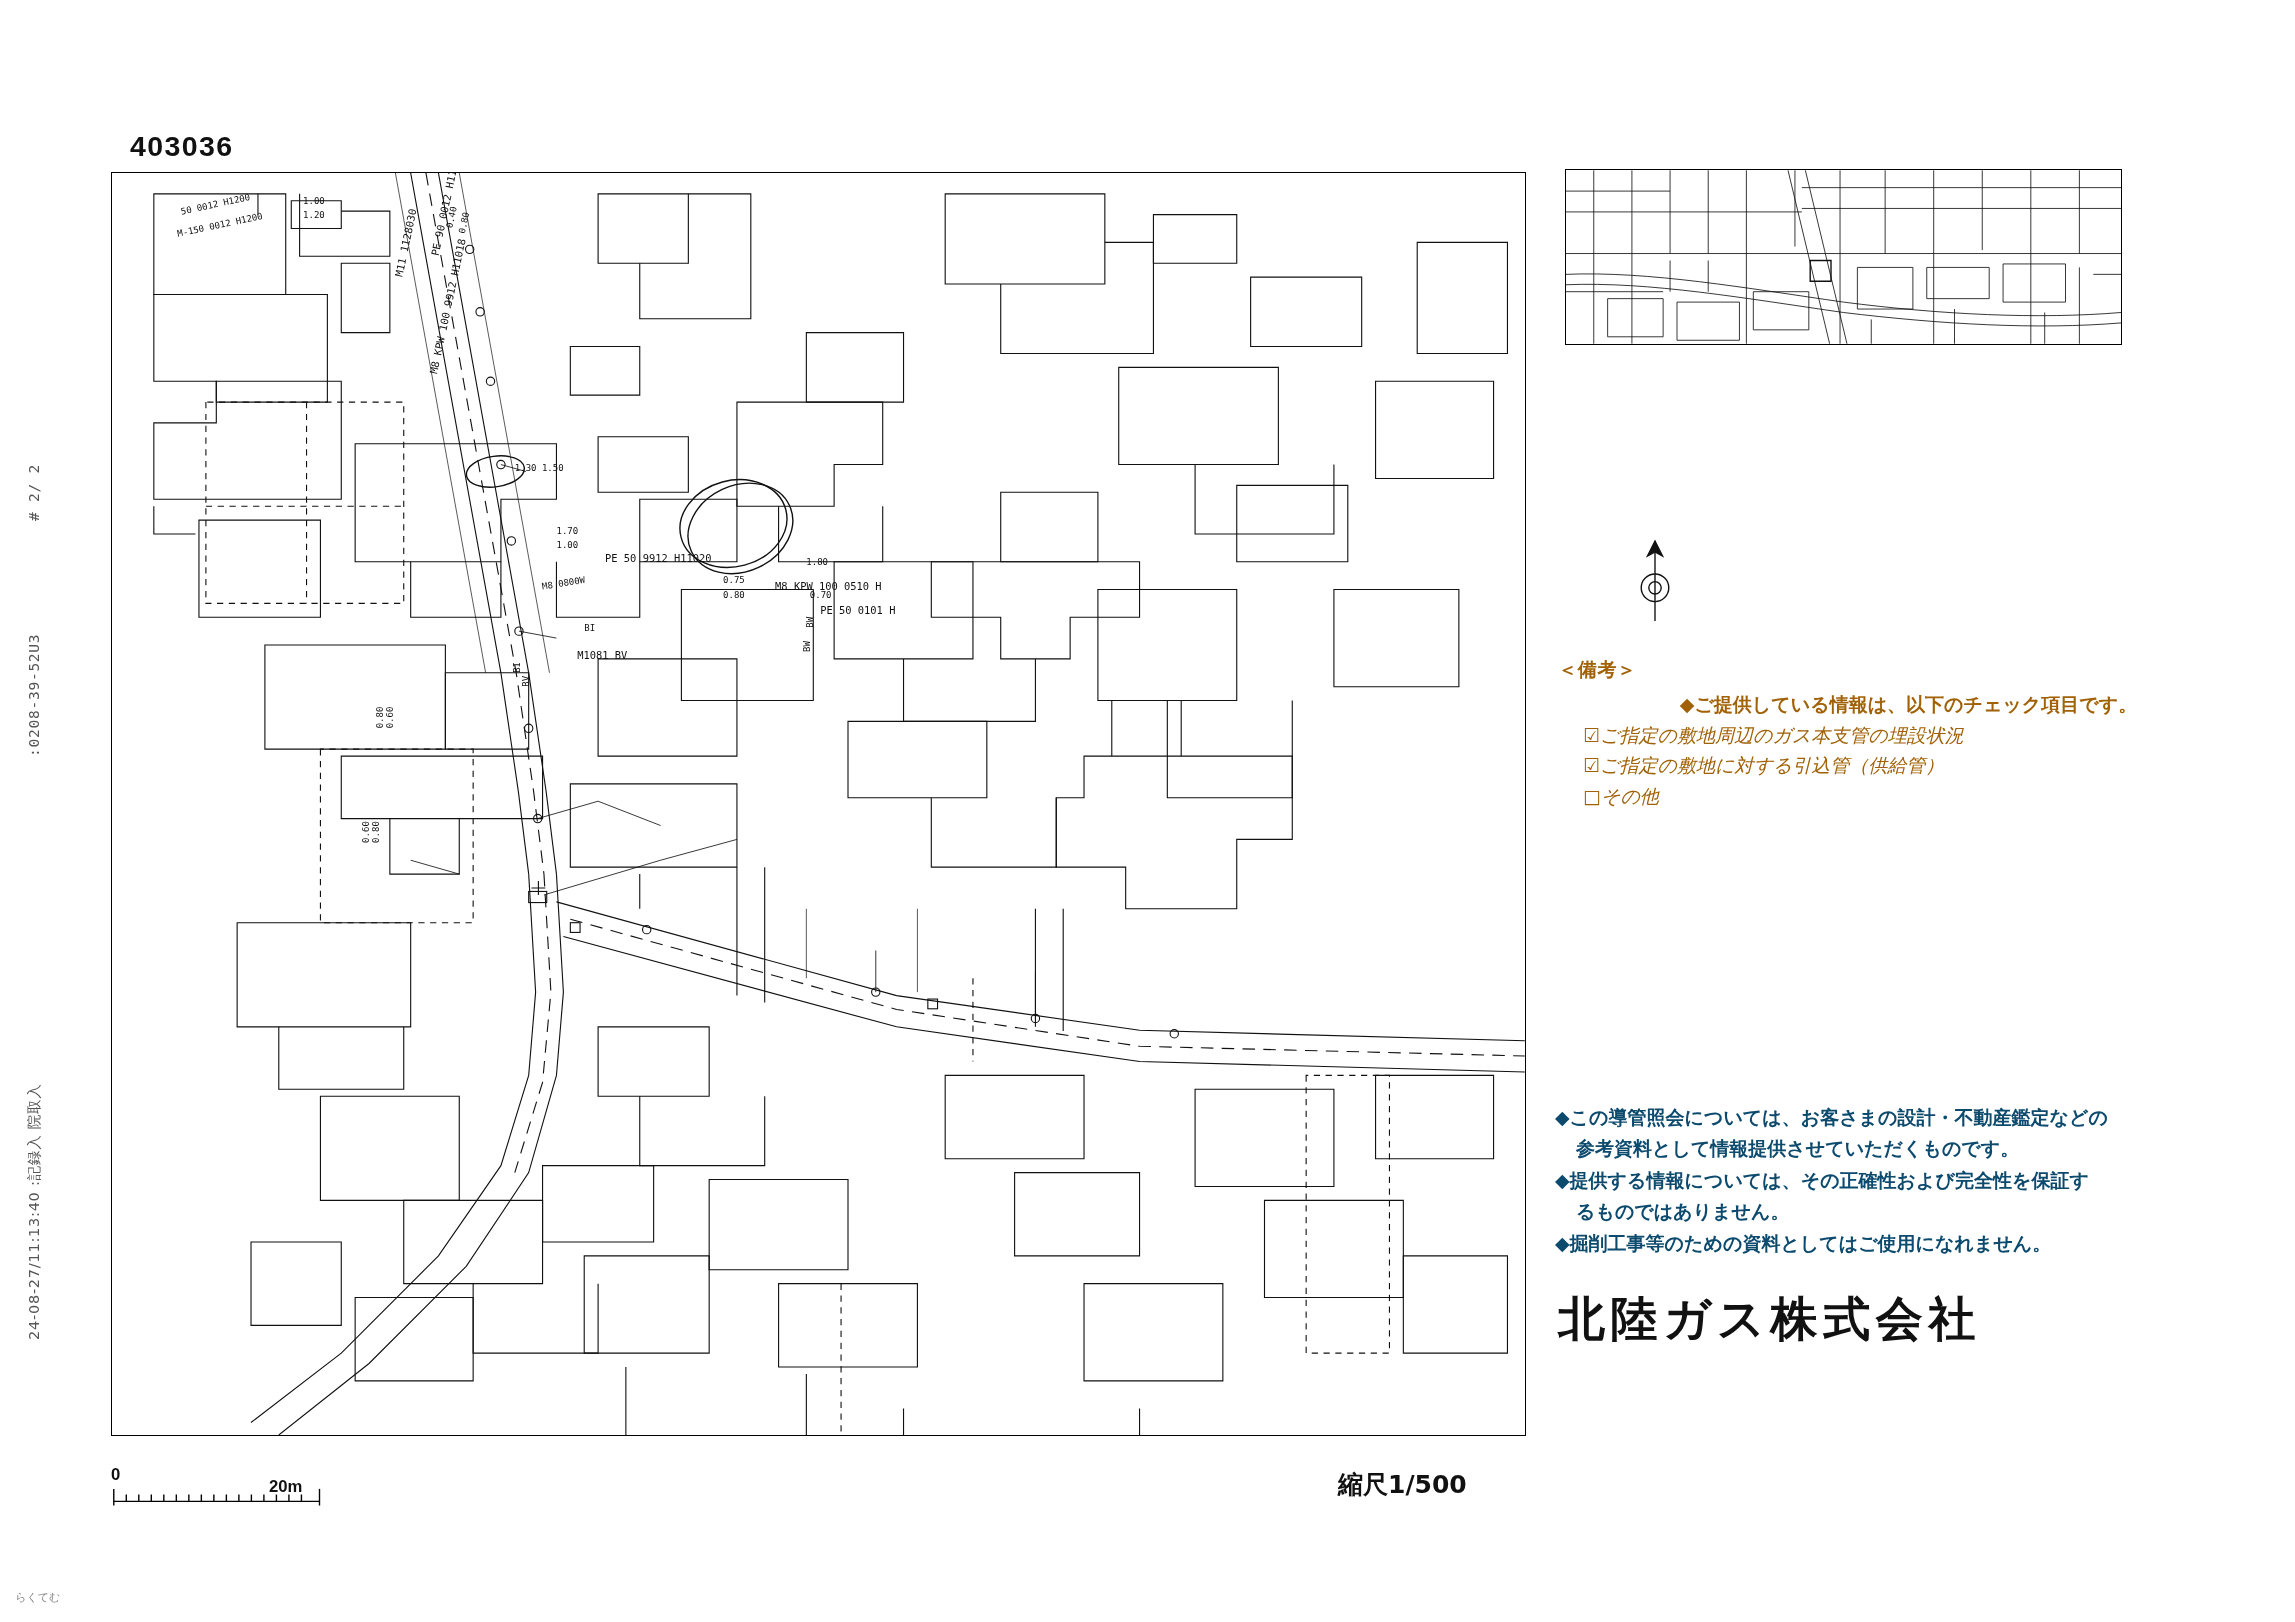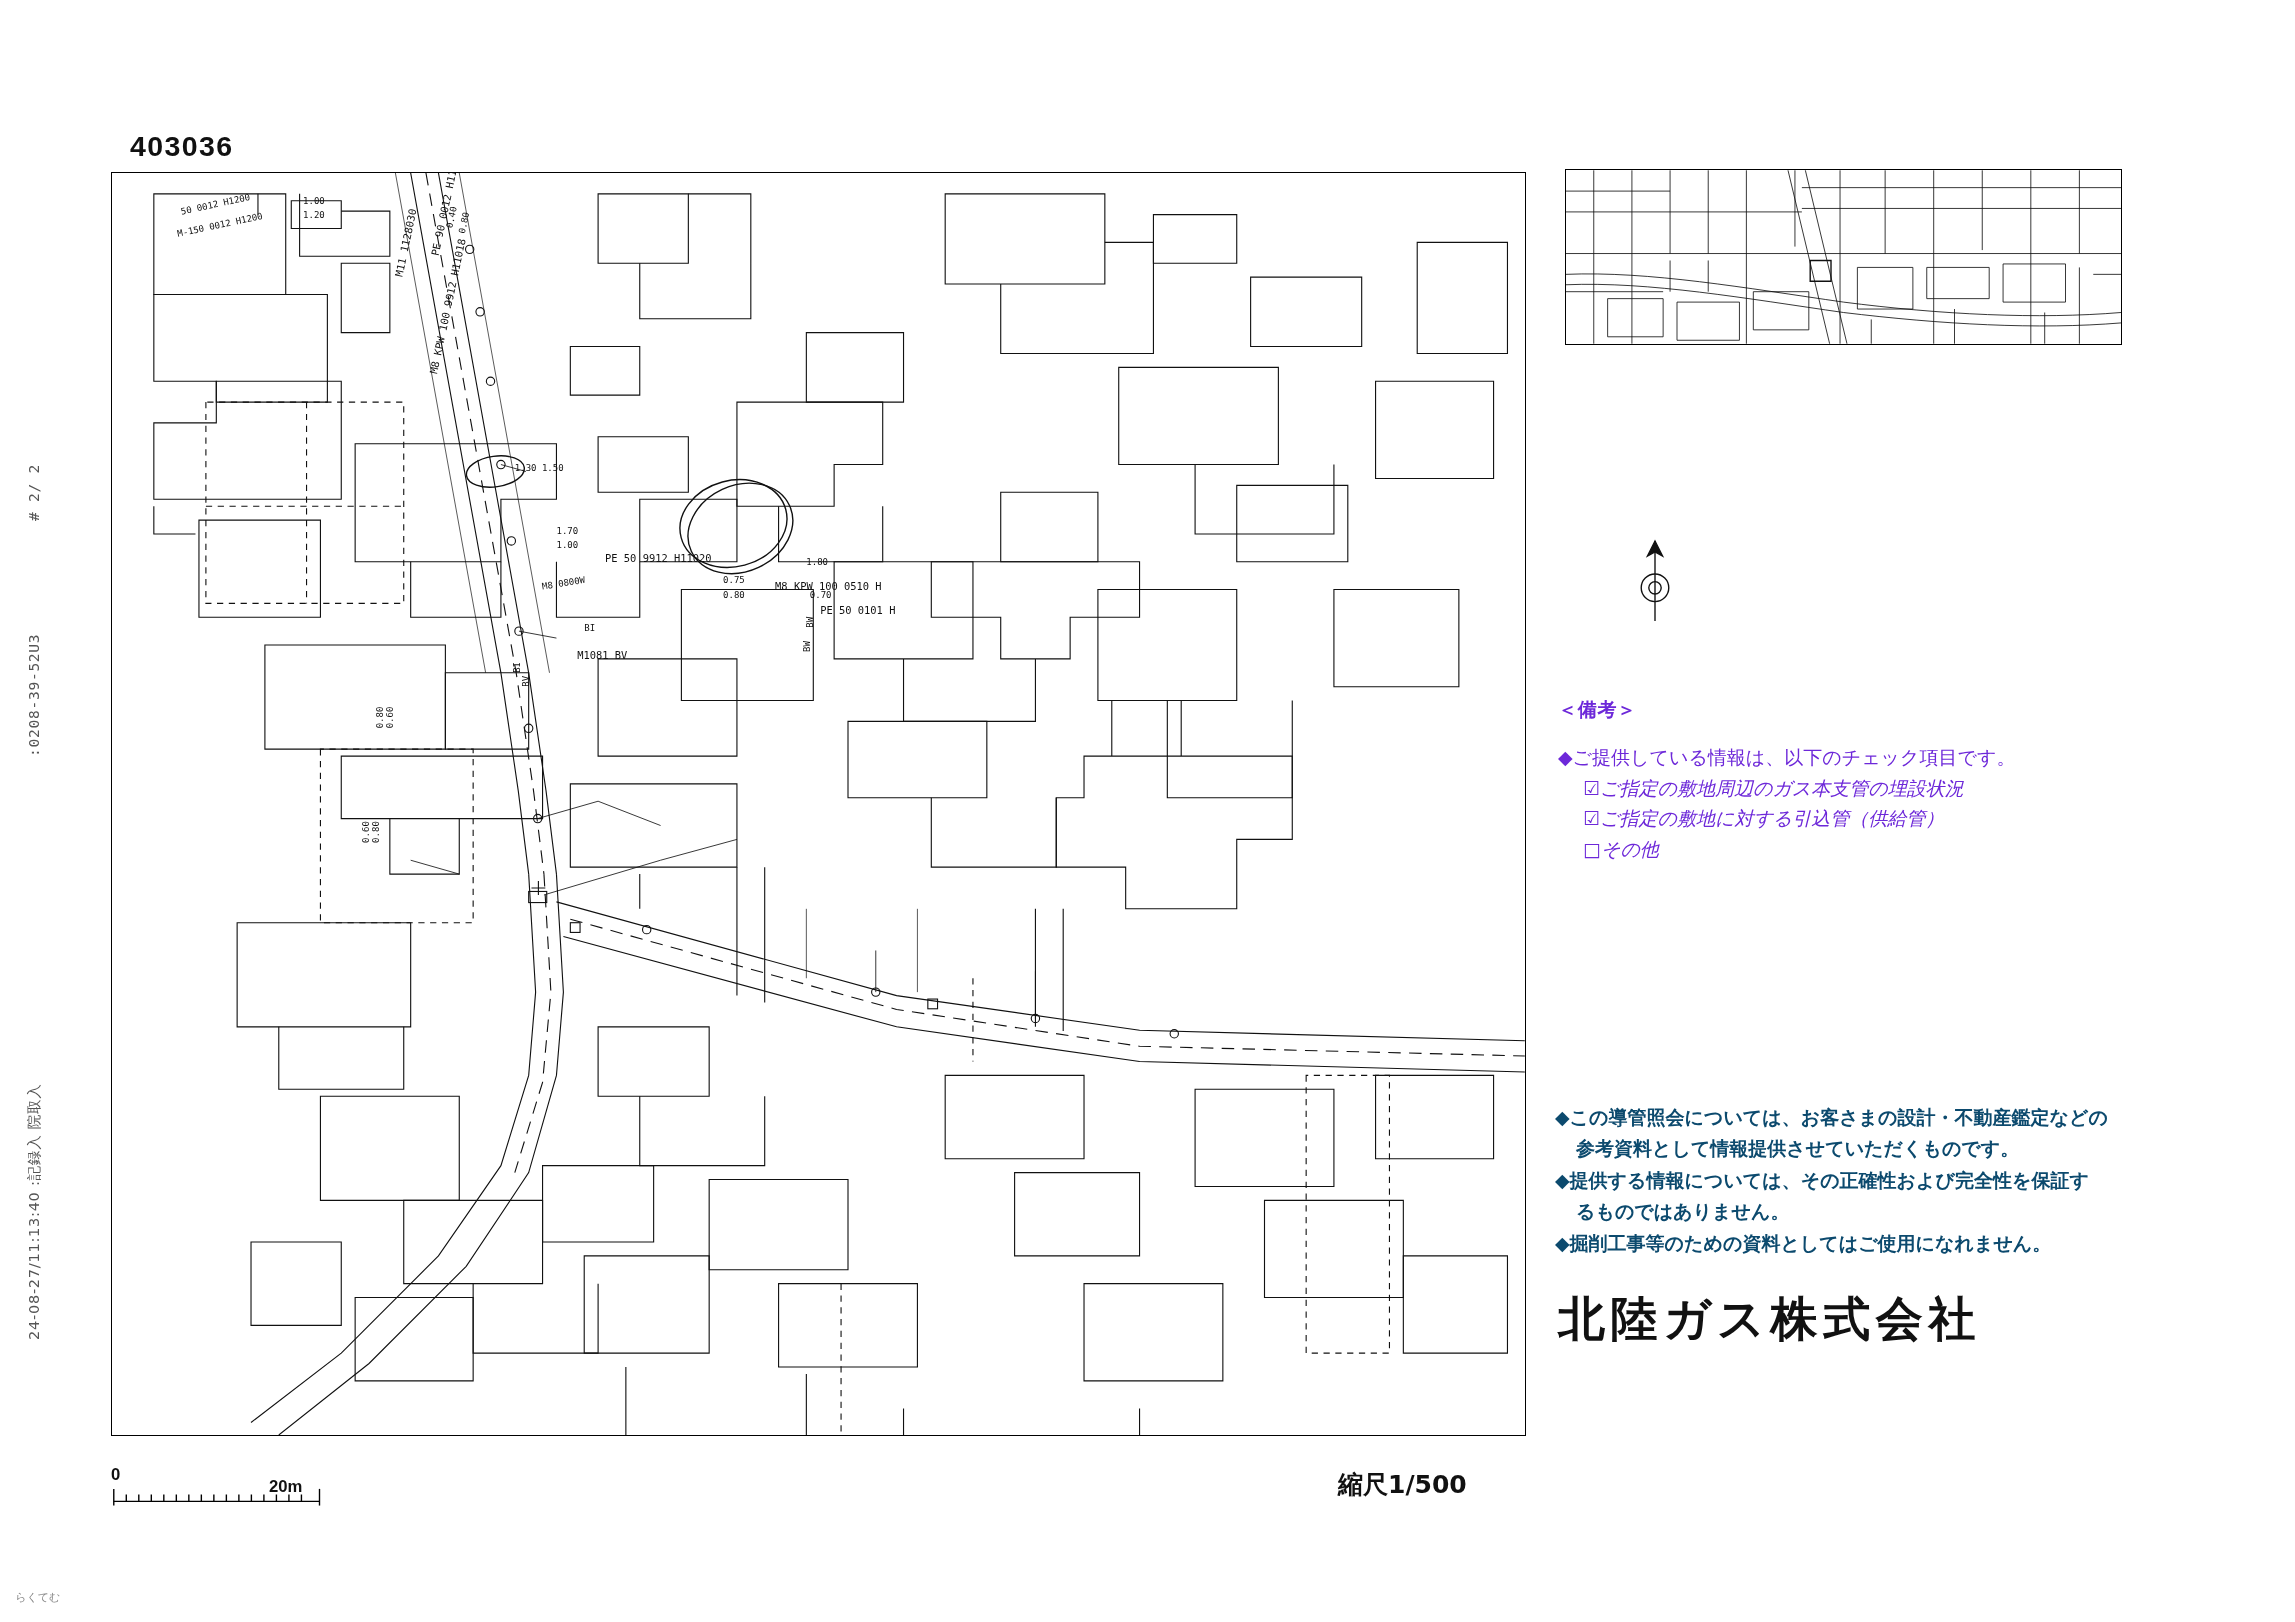--- a/index.html
+++ b/index.html
@@ -113,29 +113,29 @@
     left: 1624px;
     top: 538px;
     width: 62px;
     height: 90px;
   }
 
   
   .remarks {
     position: absolute;
     left: 1558px;
-    top: 694px;
+    top: 654px;
     width: 701px;
     font-family: "DejaVu Sans", sans-serif;
     font-size: 19px;
     line-height: 1.62;
-    color: #6d28d9;
+    color: #a16207;
   }
   .remarks .title { font-weight: bold; letter-spacing: 0.7px; }
-  .remarks .bullet { margin-top: 17px; font-weight: normal; }
+  .remarks .bullet { margin-top: 4px; font-weight: bold; text-align: center; }
   .remarks .check { margin-left: 25px; font-style: italic; }
   .remarks .check span.box { font-family: "DejaVu Sans", sans-serif; }
 
   
   .disclaimer {
     position: absolute;
     left: 1555px;
     top: 1102px;
     width: 722px;
     font-family: "DejaVu Sans", sans-serif;

